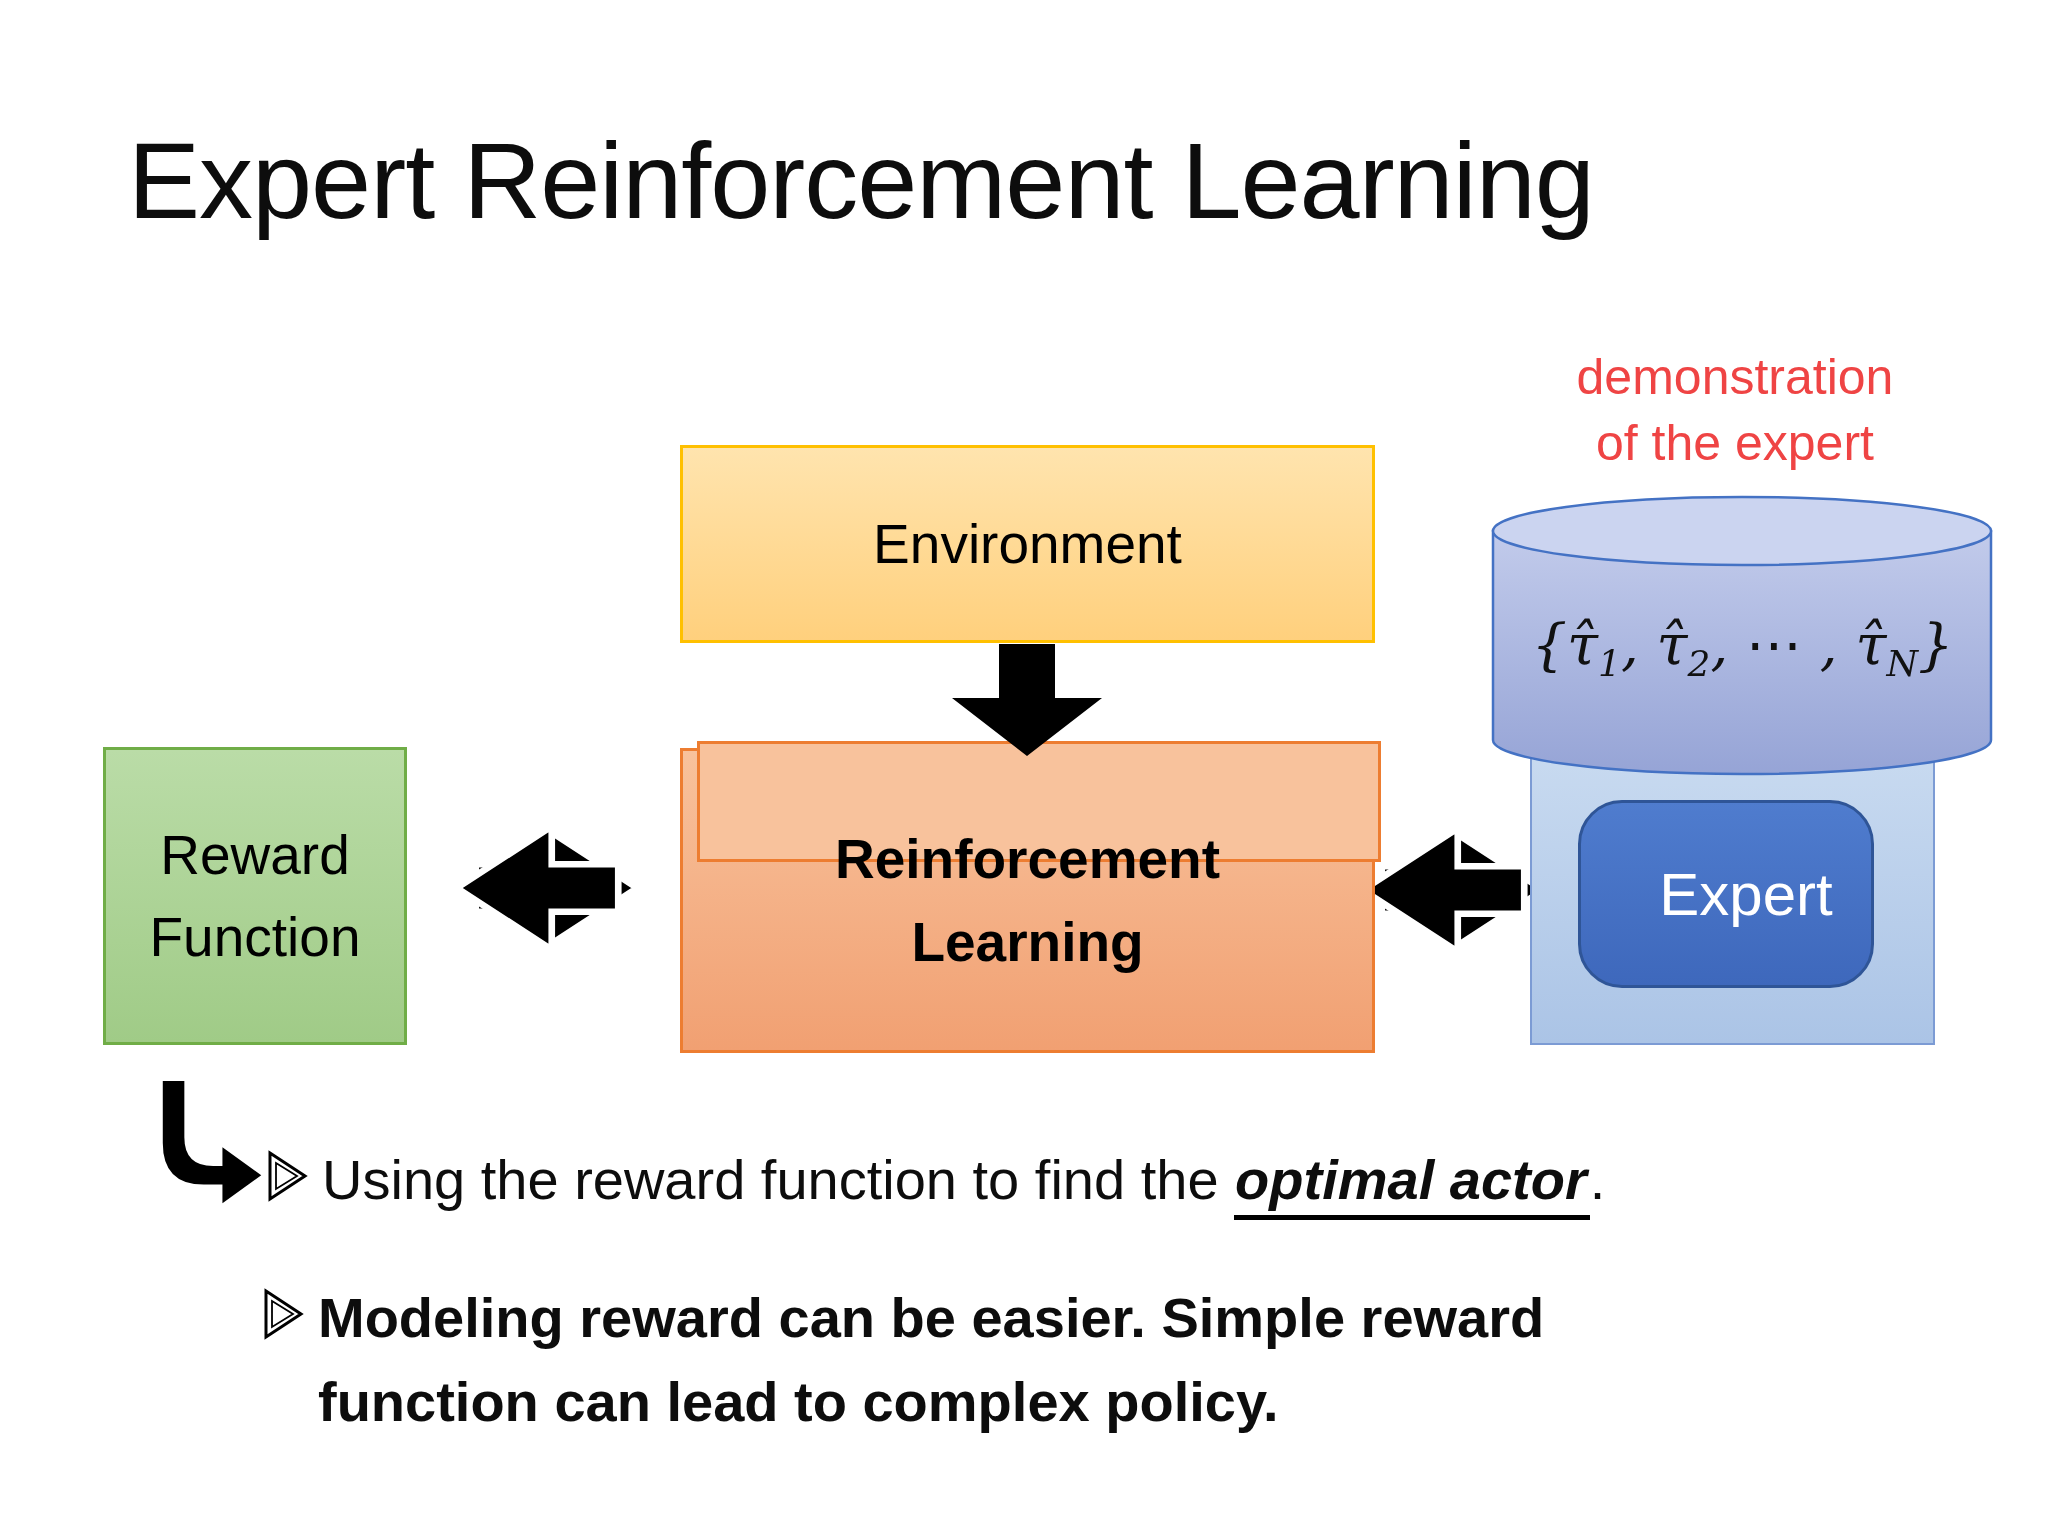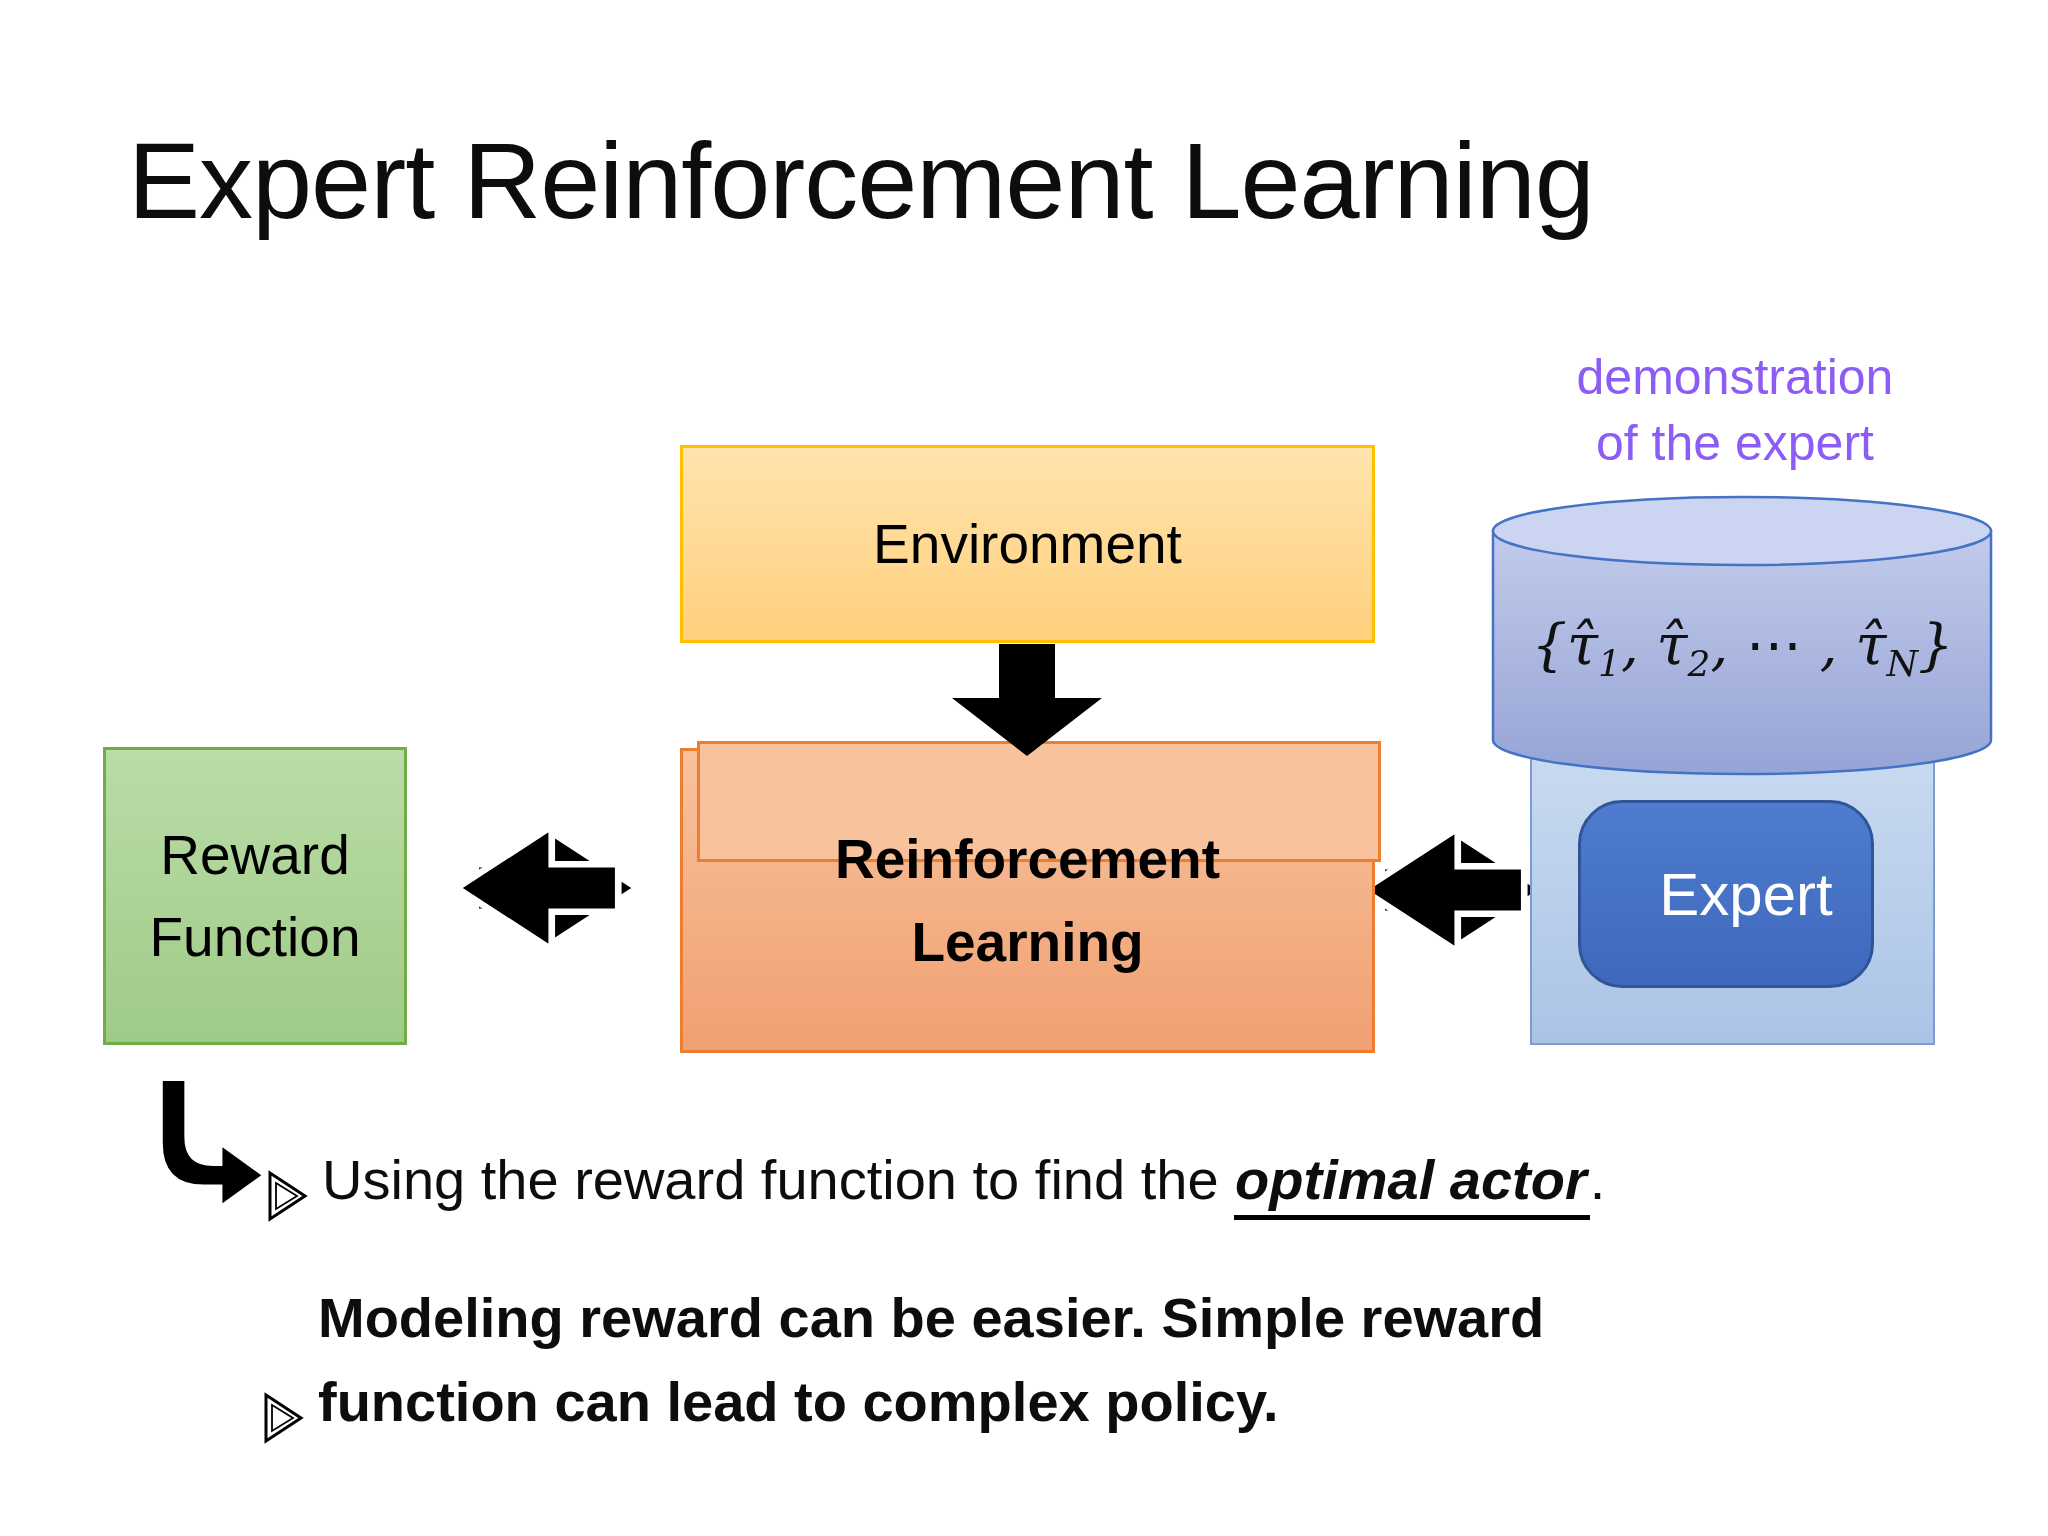--- a/index.html
+++ b/index.html
@@ -2,21 +2,21 @@
 <html><head>
 <meta charset="utf-8">
 <style>
   html,body{margin:0;padding:0;background:#fff;}
   #slide{position:relative;width:2048px;height:1536px;background:#ffffff;overflow:hidden;
          font-family:"Liberation Sans",sans-serif;color:#000;}
   .abs{position:absolute;}
 
   #title{left:128px;top:118px;font-size:108px;font-weight:400;letter-spacing:-1px;white-space:nowrap;color:#0d0d0d;}
 
-  #demo-label{left:1430px;top:344px;width:610px;text-align:center;font-size:50px;line-height:1.32;color:#8b5cf6;}
+  #demo-label{left:1430px;top:344px;width:610px;text-align:center;font-size:50px;line-height:1.32;color:#ef4444;}
 
   .box{display:flex;align-items:center;justify-content:center;text-align:center;
        font-size:55px;line-height:1.5;}
   #env-box{left:680px;top:445px;width:695px;height:198px;
            background:linear-gradient(#FFE4AE,#FFD07D);border:3px solid #FFC000;box-sizing:border-box;}
   #reward-box{left:103px;top:747px;width:304px;height:298px;
            background:linear-gradient(#BADCA7,#A0CB87);border:3px solid #70AD47;box-sizing:border-box;}
   #rl-box{left:680px;top:748px;width:695px;height:305px;
            background:linear-gradient(#F8C29C,#F1A072);border:3px solid #ED7D31;box-sizing:border-box;z-index:1;font-weight:bold;}
   #rl-box::before{content:"";position:absolute;top:-10px;left:14px;right:-9px;height:115px;
@@ -25,21 +25,21 @@
   #expert-panel{left:1530px;top:753px;width:405px;height:292px;
            background:linear-gradient(#C8DAF0,#ABC4E6);border:2px solid #7C9BD4;box-sizing:border-box;}
   #cylinder{left:1490px;top:495px;z-index:2;}
   #formula{left:1490px;top:612px;width:505px;text-align:center;z-index:3;
            font-family:"DejaVu Serif","DejaVu Sans",serif;font-style:italic;font-size:56px;color:#111;}
   #formula sub{font-size:36px;font-style:italic;}
   #expert-btn{left:1578px;top:800px;width:296px;height:188px;border-radius:44px;z-index:3;
            background:linear-gradient(#4F7CCE,#3E68BC);border:3px solid #2F5597;box-sizing:border-box;
            display:flex;align-items:center;justify-content:center;color:#fff;font-size:60px;padding-left:40px;}
 
-  .bullet-row{display:flex;align-items:flex-end;}
+  .bullet-row{display:flex;align-items:flex-start;}
   #bullet1{left:268px;top:1138px;}
   #bullet2{left:264px;top:1276px;font-weight:bold;}
   .bullet-text{font-size:56px;line-height:1.5;margin-left:14px;white-space:nowrap;color:#0d0d0d;}
   .em{font-weight:bold;font-style:italic;border-bottom:5px solid #000;padding:0 3px 4px 1px;}
   .bmark{margin-top:12px;flex:0 0 auto;}
 </style>
 </head>
 <body>
 
 <div id="slide">

